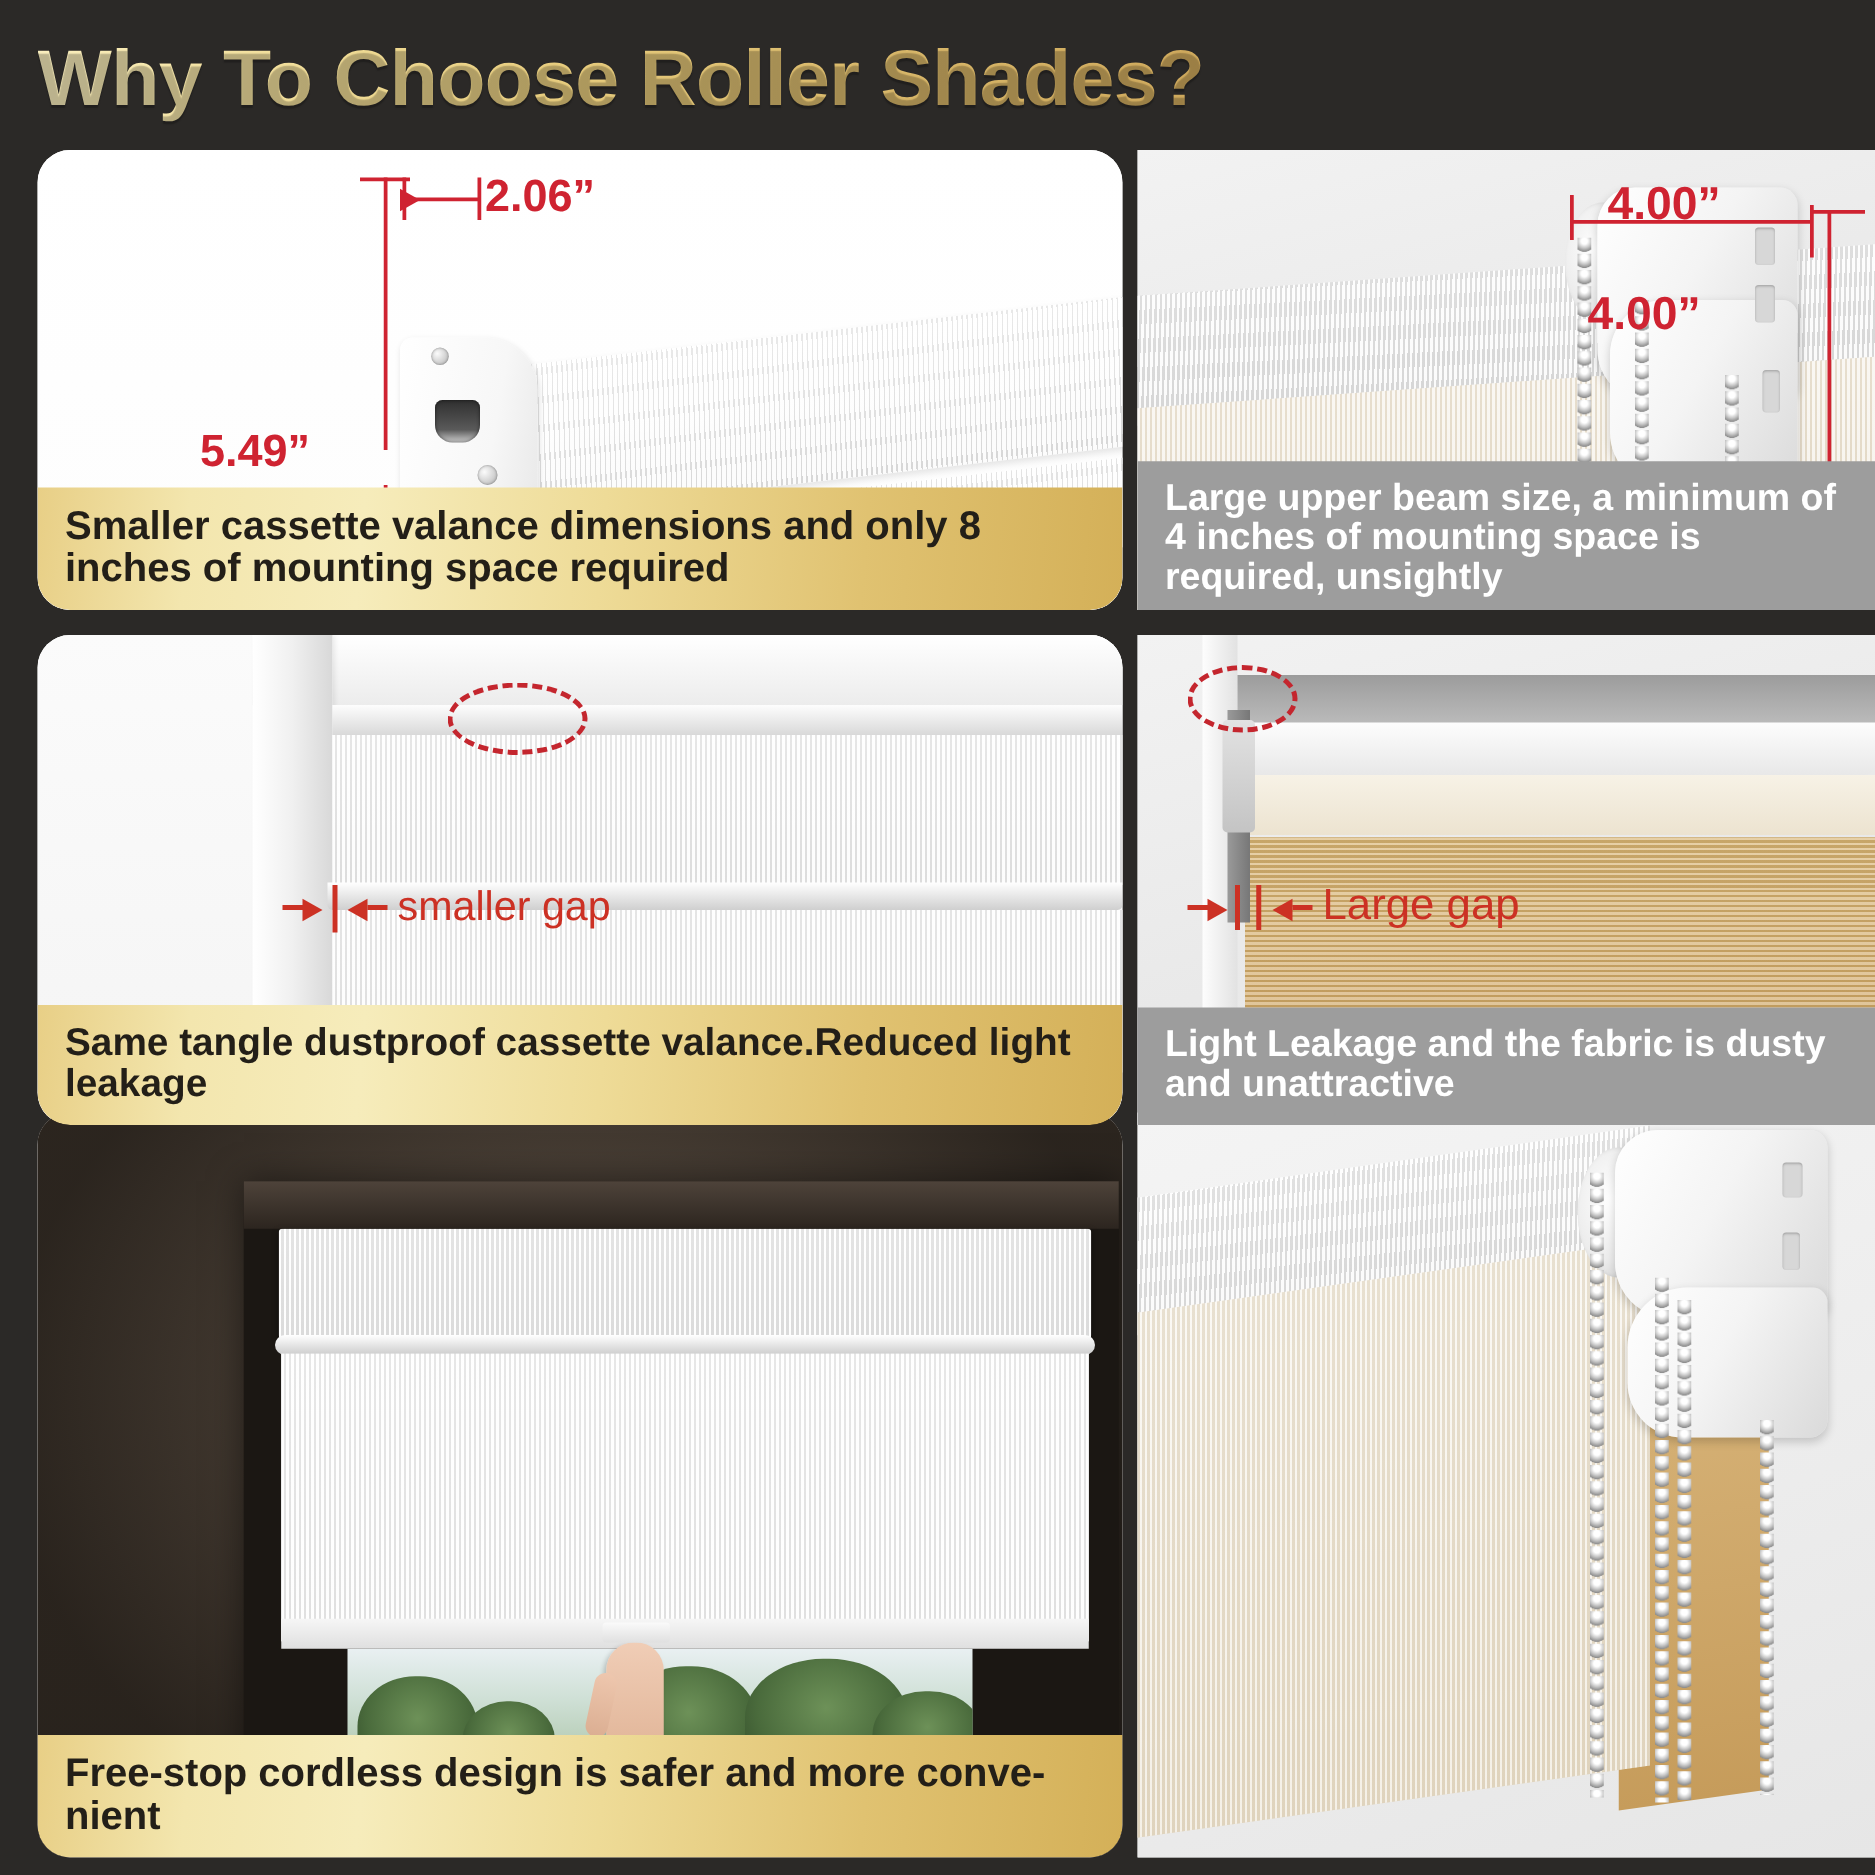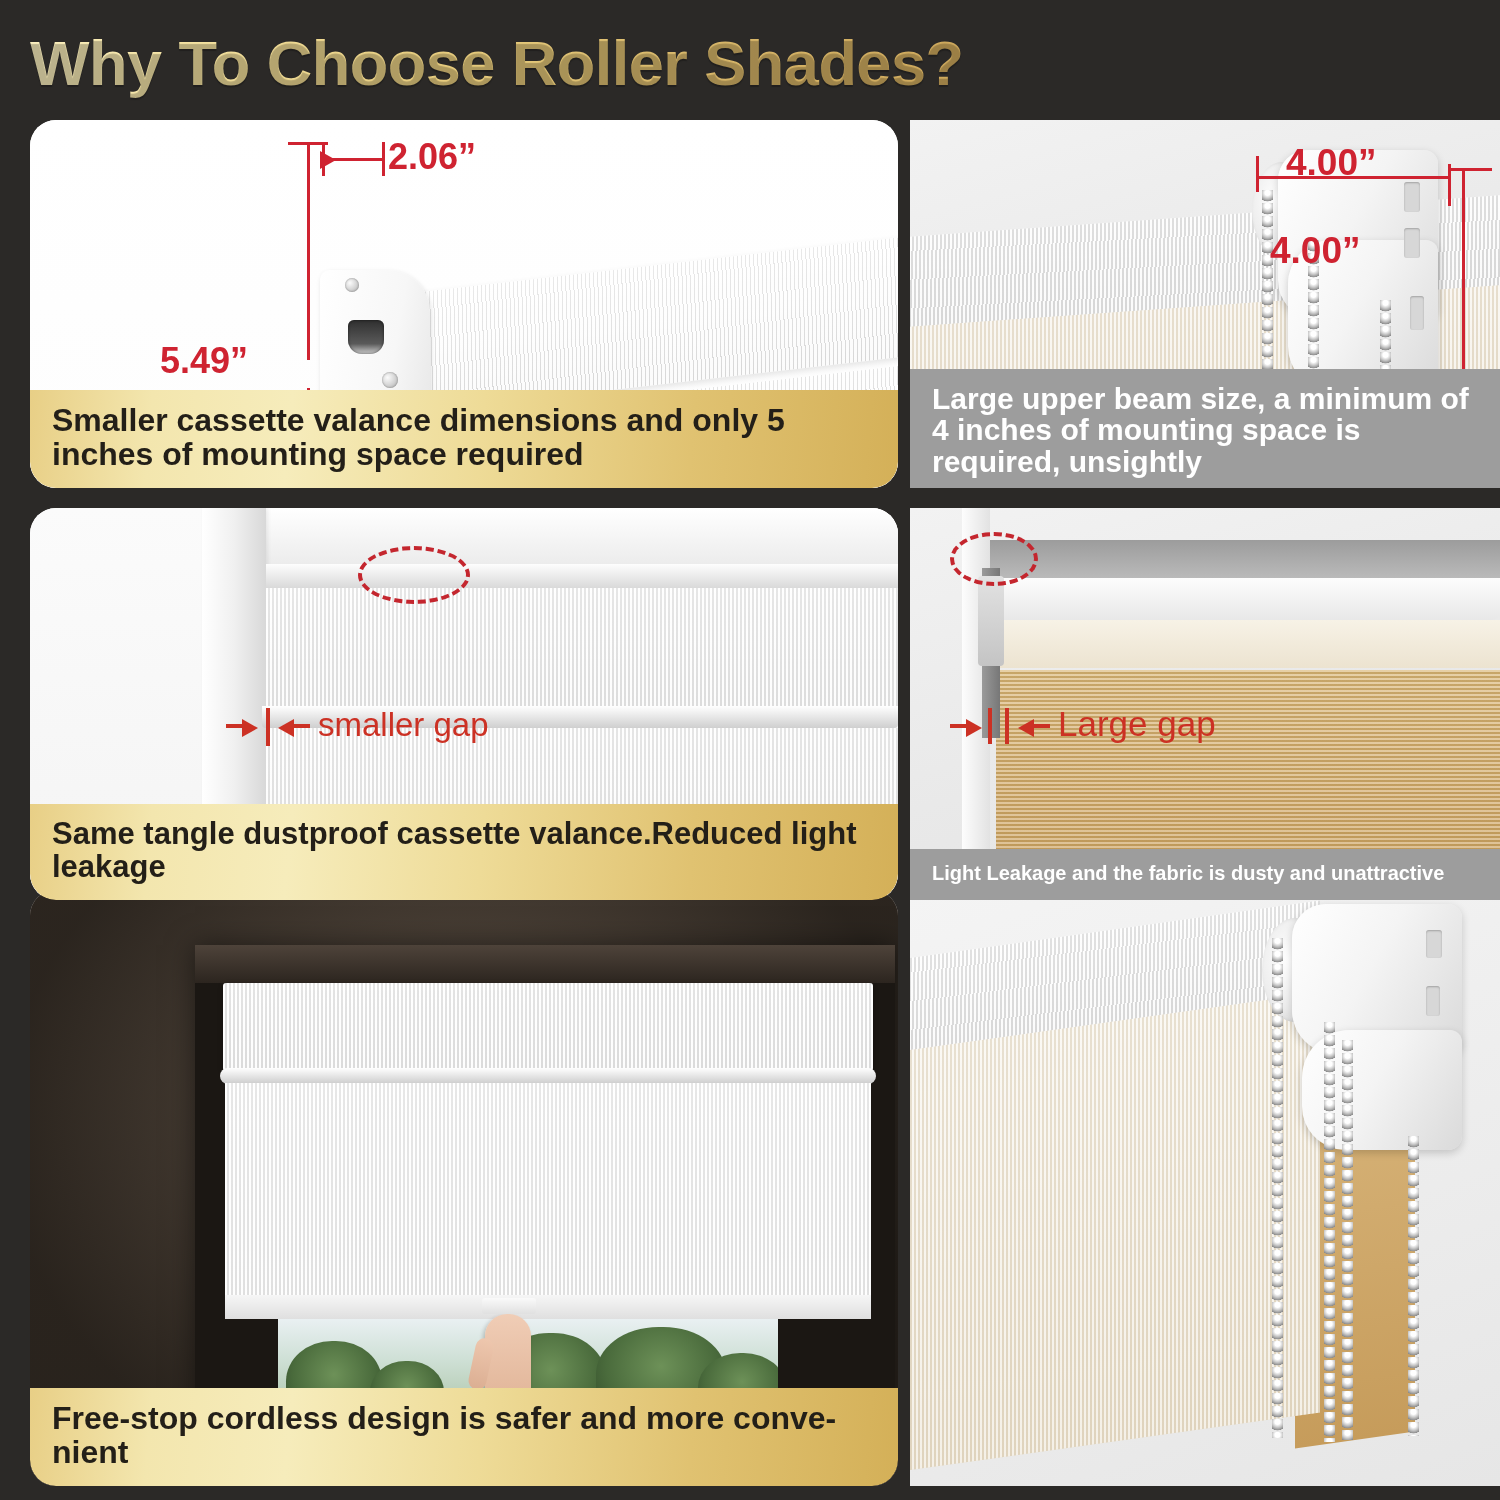--- a/index.html
+++ b/index.html
@@ -68,21 +68,21 @@
     border-bottom-left-radius: 26px;
     border-bottom-right-radius: 26px;
   }
   .caption.gray {
     background: #9d9d9d;
     color: #ffffff;
   }
   .cap-r1 { font-size: 32px; }
   .cap-gray-r1 { font-size: 30px; padding-bottom: 10px; }
   .cap-r2 { font-size: 31px; }
-  .cap-gray-r2 { font-size: 20px; }
+  .cap-gray-r2 { font-size: 30px; }
   .cap-r3 { font-size: 32px; }
   .cap-gray-r3 { font-size: 31px; }
 
   
   .scene { position: absolute; inset: 0; }
 
   .bg-white { background: linear-gradient(180deg,#ffffff 0%,#fdfdfd 100%); }
   .bg-softgray { background: linear-gradient(165deg,#f2f2f2 0%,#e9e9e9 55%,#e3e3e3 100%); text-align: center; }
   .fabric-tan {
     background-color: #d5b274;
@@ -389,21 +389,21 @@
     <div class="dim-line-h" style="left:292px; top:38px; width:62px;"></div>
     <div class="arrow-r" style="left:290px; top:31px; border-left-color:#cf2331;"></div>
     <div class="dim-label" style="left:358px; top:16px; font-size:36px;">2.06”</div>
 
     <div class="dim-line-v" style="left:277px; top:22px; height:218px;"></div>
     <div class="dim-line-v" style="left:277px; top:268px; height:80px;"></div>
     <div class="dim-line-h" style="left:258px; top:22px; width:40px;"></div>
     <div class="dim-line-h" style="left:258px; top:345px; width:40px;"></div>
     <div class="dim-label" style="left:130px; top:220px; font-size:36px;">5.49”</div>
   </div>
-  <div class="caption gold cap-r1">Smaller cassette valance dimensions and only 5 inches of mounting space required</div>
+  <div class="caption gold cap-r1">Smaller cassette valance dimensions and only 8 inches of mounting space required</div>
 </div>
 
 <div class="panel right r1">
   <div class="scene bg-softgray">
     <div class="p2-fabric-top"></div>
     <div class="p2-tan"></div>
     <div class="p2-fabric-body"></div>
 
     <div class="roller-end"></div>
     <div class="bracket bracket-main"></div>

